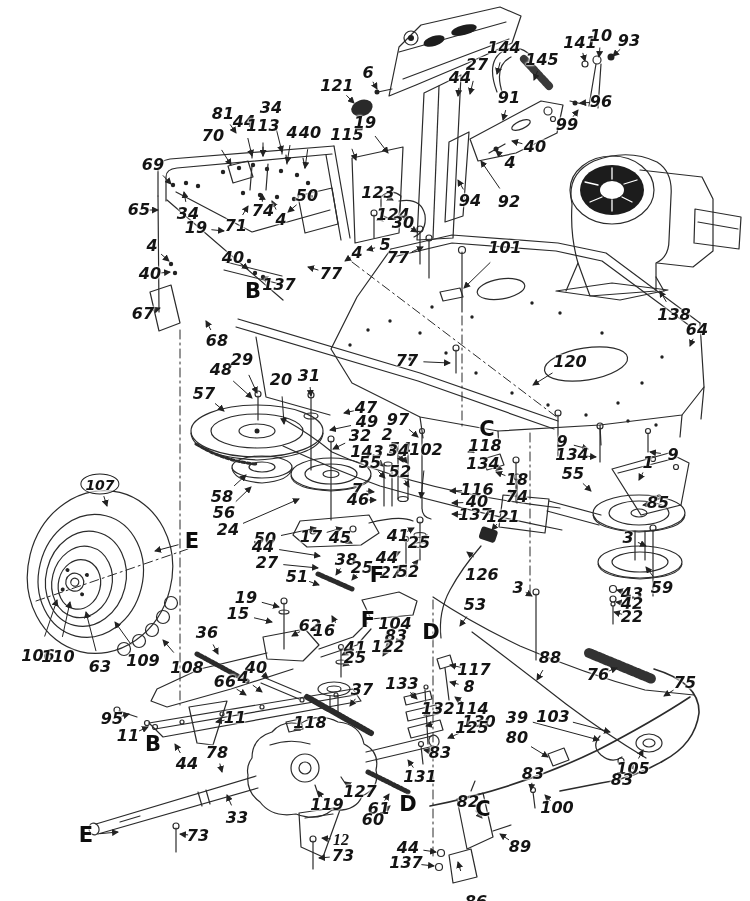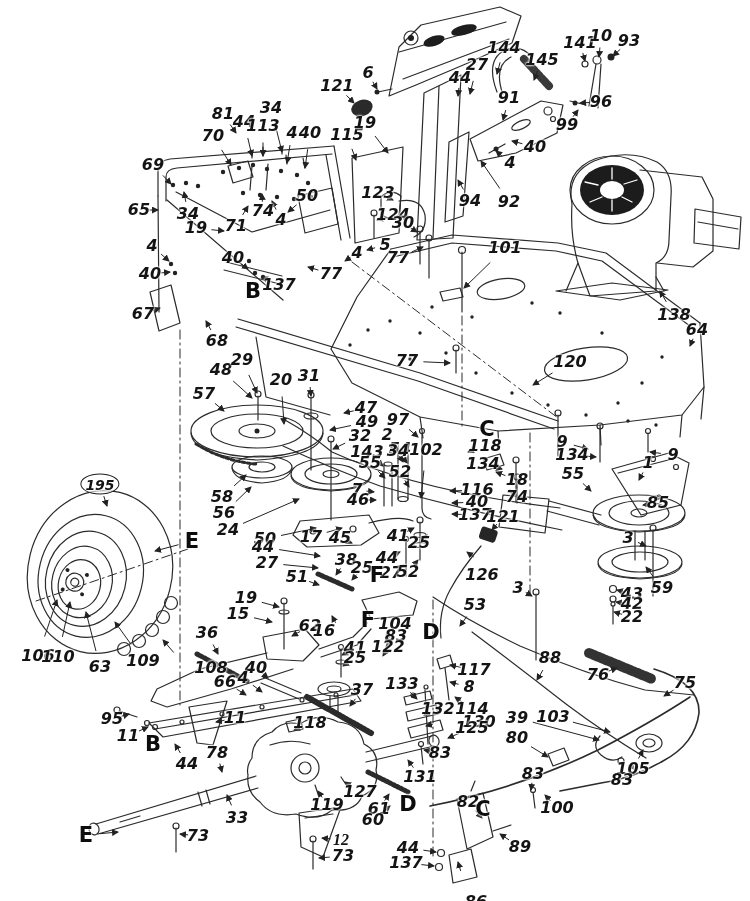--- a/index.html
+++ b/index.html
@@ -646,26 +646,26 @@
       <div class="callout" style="left: 477px; top: 490px;">116</div>
       <div class="callout" style="left: 477px; top: 502px;">40</div>
       <div class="callout" style="left: 475px; top: 515px;">137</div>
       <div class="callout" style="left: 503px; top: 517px;">121</div>
       <div class="callout" style="left: 482px; top: 575px;">126</div>
       <div class="callout" style="left: 398px; top: 536px;">41</div>
       <div class="callout" style="left: 419px; top: 543px;">25</div>
       <div class="callout" style="left: 387px; top: 558px;">44</div>
       <div class="callout" style="left: 391px; top: 573px;">27</div>
       <div class="callout" style="left: 408px; top: 572px;">52</div>
-      <div class="callout circled" style="left: 100px; top: 484px;">195</div>
+      <div class="callout circled" style="left: 100px; top: 484px;">107</div>
       <div class="callout" style="left: 38px; top: 656px;">106</div>
       <div class="callout" style="left: 58px; top: 657px;">110</div>
       <div class="callout" style="left: 100px; top: 667px;">63</div>
       <div class="callout" style="left: 143px; top: 661px;">109</div>
-      <div class="callout" style="left: 187px; top: 668px; margin-left: 24px;">108</div>
+      <div class="callout" style="left: 187px; top: 668px;">108</div>
       <div class="callout" style="left: 246px; top: 598px;">19</div>
       <div class="callout" style="left: 238px; top: 614px;">15</div>
       <div class="callout" style="left: 207px; top: 633px;">36</div>
       <div class="callout" style="left: 310px; top: 626px;">62</div>
       <div class="callout" style="left: 324px; top: 631px;">16</div>
       <div class="callout" style="left: 355px; top: 648px;">41</div>
       <div class="callout" style="left: 355px; top: 658px;">25</div>
       <div class="callout" style="left: 256px; top: 668px;">40</div>
       <div class="callout" style="left: 395px; top: 624px;">104</div>
       <div class="callout" style="left: 396px; top: 636px;">83</div>

